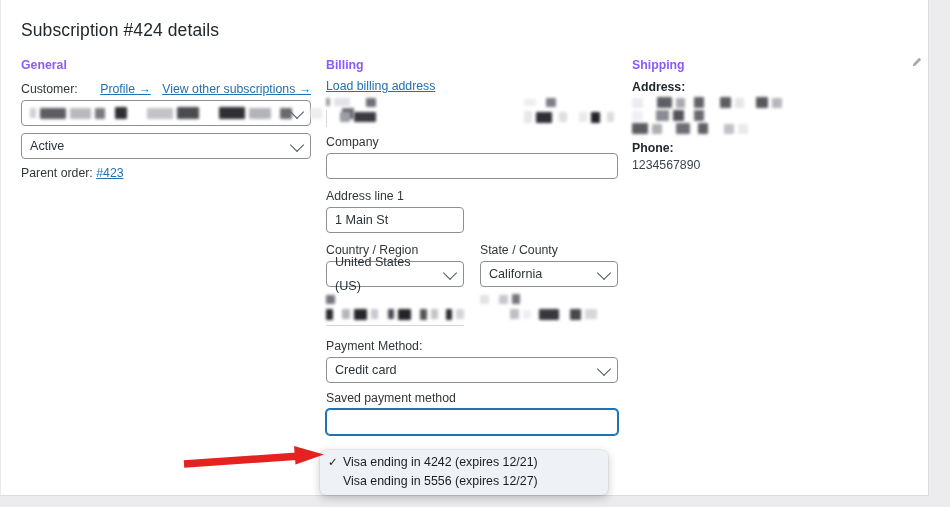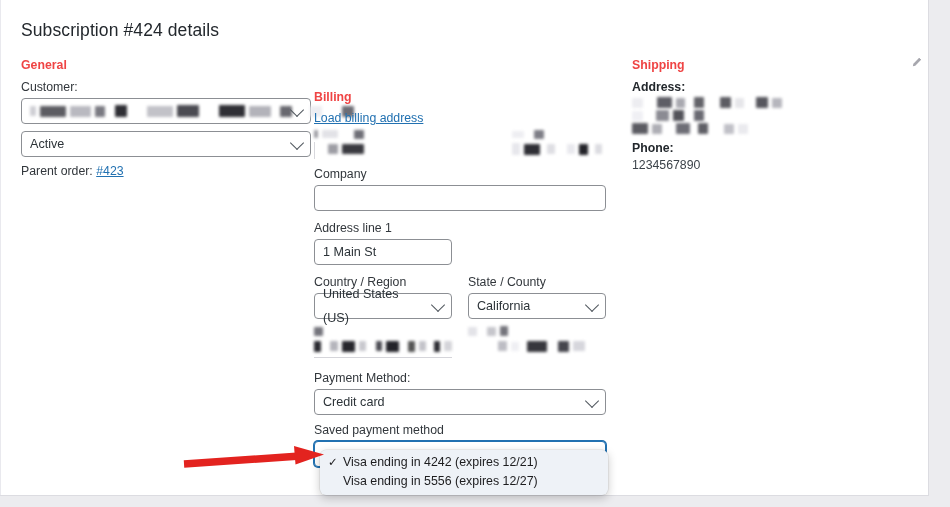--- a/index.html
+++ b/index.html
@@ -43,27 +43,27 @@
     left: 21px;
     top: 20px;
     font-size: 17.5px;
     color: #23282d;
     font-weight: 400;
     letter-spacing: 0.1px;
   }
 
   .col { position: absolute; top: 58px; }
   .col-general { left: 21px; width: 290px; }
-  .col-billing { left: 314px; width: 292px; margin-top: 32px; }
+  .col-billing { left: 326px; width: 292px; }
   .col-shipping { left: 632px; width: 290px; }
 
   .section-head {
     font-size: 12.3px;
     font-weight: bold;
-    color: #ef4444;
+    color: #8b5cf6;
     margin: 0 0 7px 0;
     line-height: 14px;
   }
   .shipping-head-row {
     display: flex;
     justify-content: space-between;
     align-items: flex-start;
   }
   .pencil-icon {
     color: #9a9aa2;
@@ -224,20 +224,24 @@
 <div class="screen">
   <div class="card">
 
     <div class="page-title">Subscription #424 details</div>
 
     <div class="col col-general">
       <div class="section-head">General</div>
 
       <div class="row-label">
         <span class="field-label">Customer:</span>
+        <span class="links-right">
+          <span class="link">Profile →</span>
+          <span class="link">View other subscriptions →</span>
+        </span>
       </div>
 
       <div class="select mb-sm">
         <span class="redact redact-val">
           <span class="blk" style="width:6px;height:10px;background:#cfcfd4;"></span>
           <span class="blk" style="width:26px;height:11px;background:#5c5c62;"></span>
           <span class="blk" style="width:21px;height:11px;background:#b9b9c0;"></span>
           <span class="blk" style="width:10px;height:11px;background:#7a7a82;"></span>
           <span class="blk" style="width:12px;height:12px;background:#2e2e34;margin-left:6px;"></span>
           <span class="blk" style="width:26px;height:11px;background:#c2c2c8;margin-left:16px;"></span>

